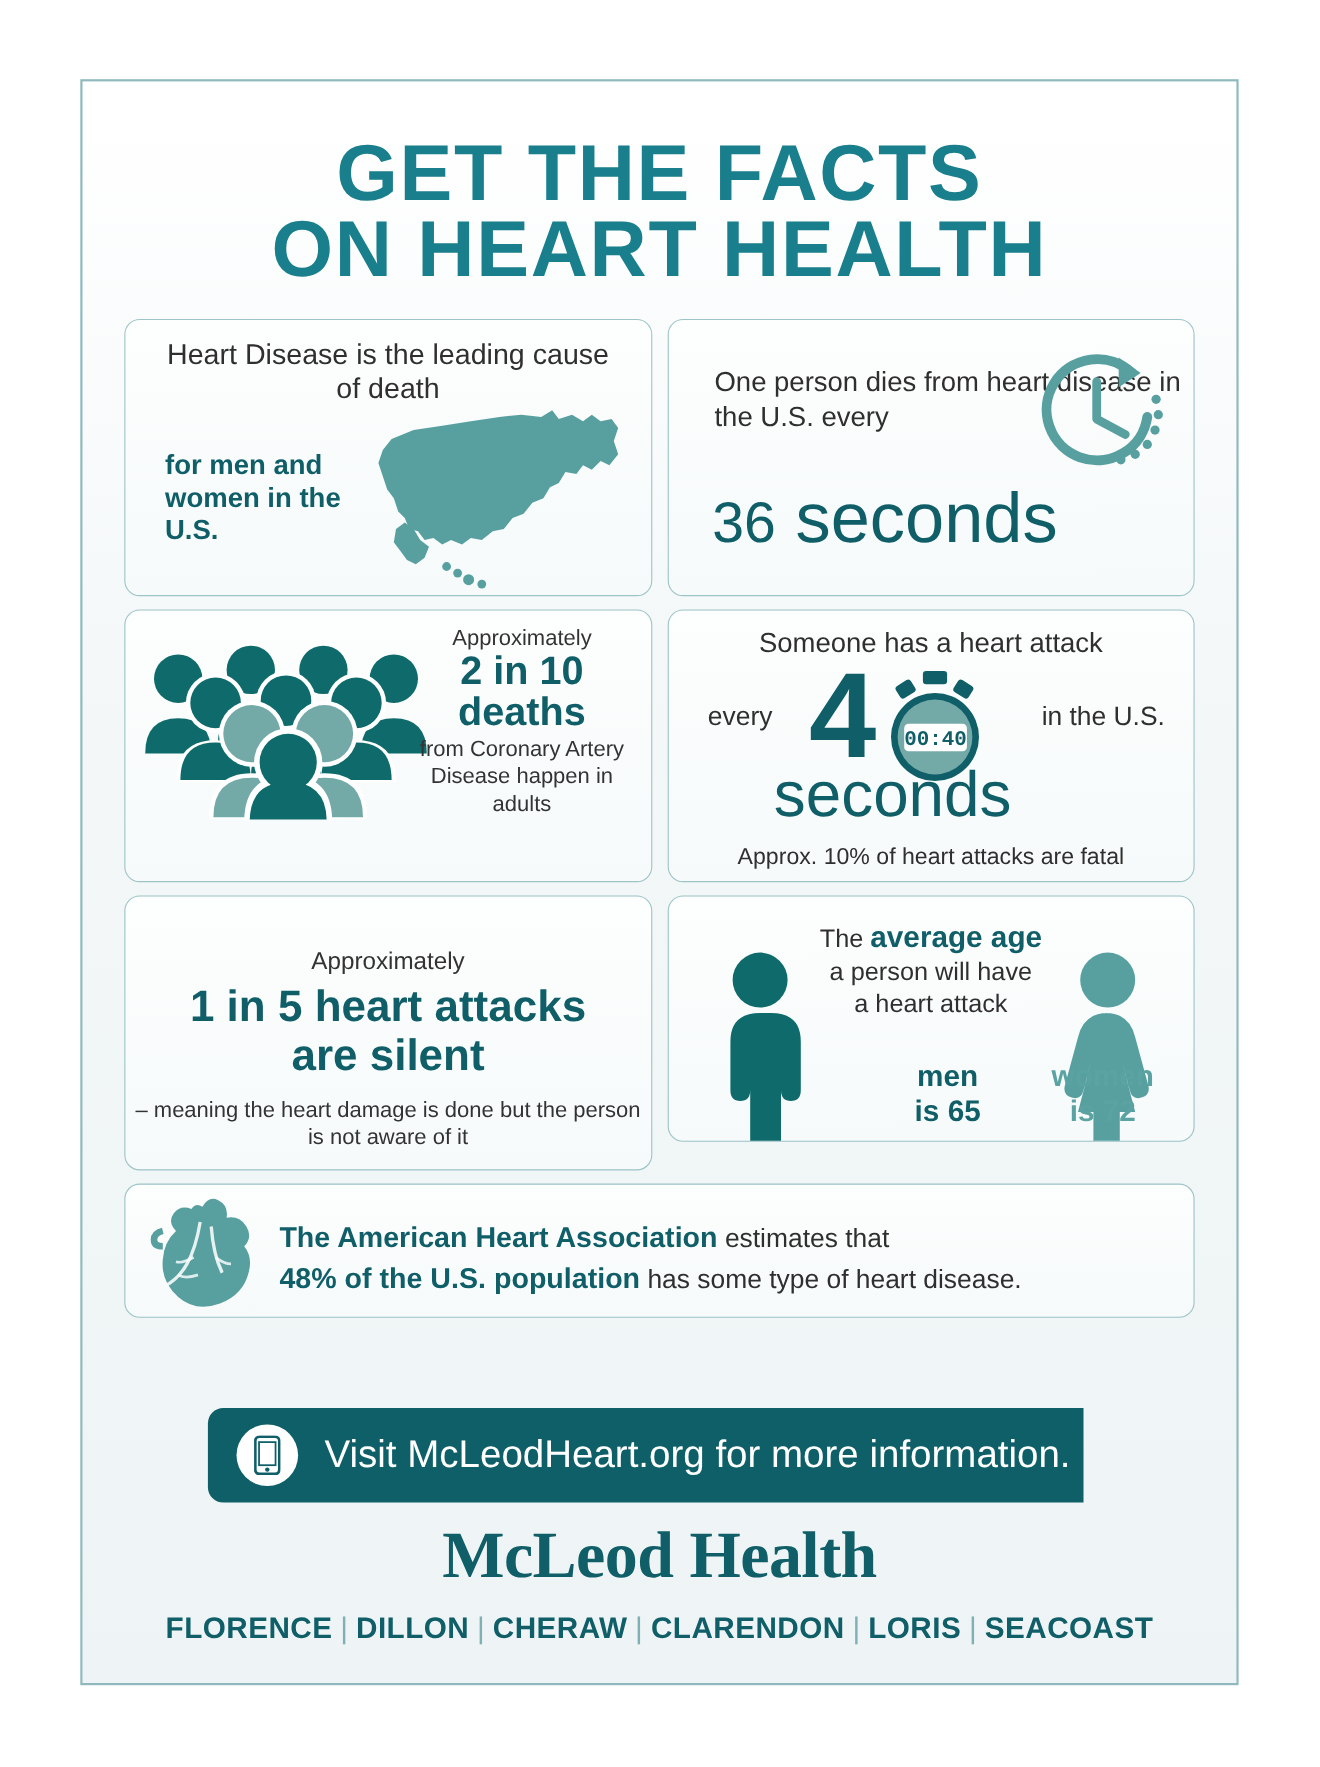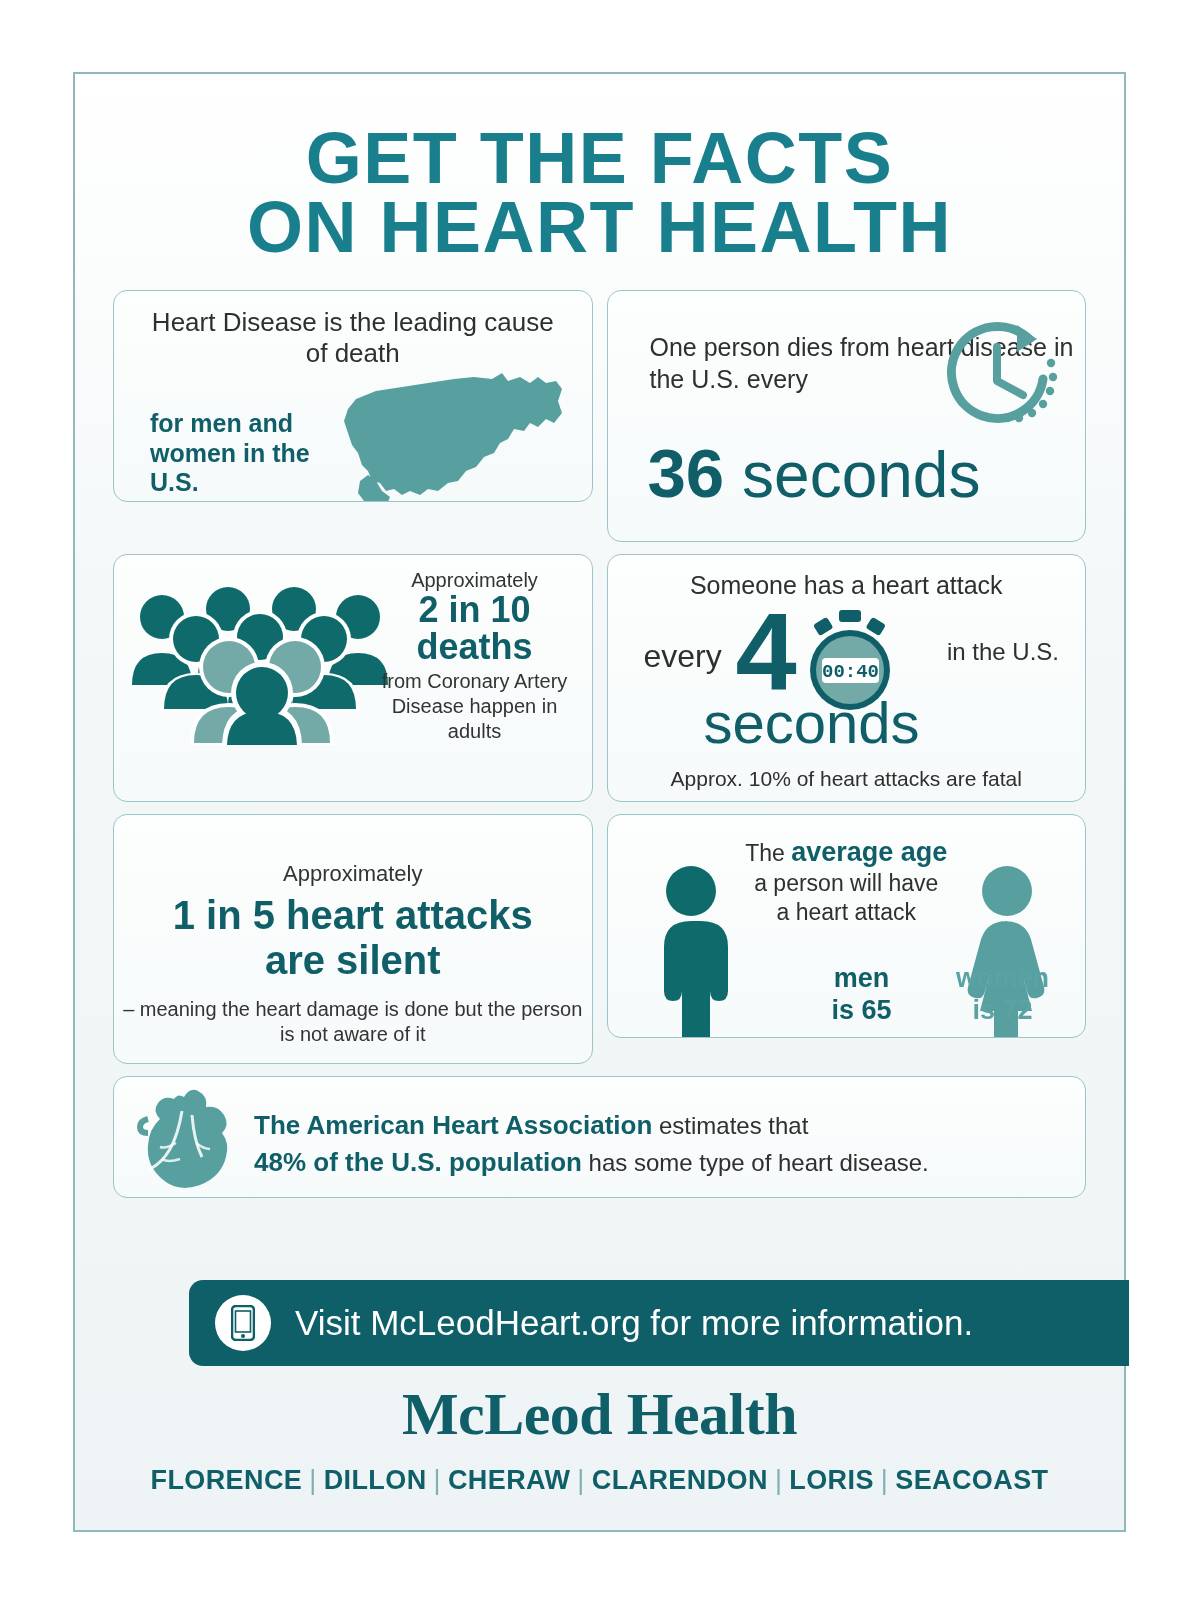--- a/index.html
+++ b/index.html
@@ -45,21 +45,21 @@
   }
   .card {
     border: 1.5px solid #9dc4c7;
     border-radius: 14px;
     background: linear-gradient(180deg,#fdfefe 0%,#f6fafa 100%);
     position: relative;
     overflow: hidden;
   }
   .card.wide { grid-column: 1 / span 2; }
 
-  .c1 { height: 212px; }
+  .c1 { height: 252px; }
   .c2 { height: 252px; }
   .c3 { height: 248px; }
   .c4 { height: 248px; }
   .c5 { height: 250px; }
   .c6 { height: 224px; }
   .c7 { height: 122px; }
 
   
   .c1-head {
     text-align: center;
@@ -100,21 +100,21 @@
   }
   .c2-big {
     position: absolute;
     left: 40px;
     top: 148px;
     font-size: 64px;
     line-height: 1;
     color: #0f5e68;
     white-space: nowrap;
   }
-  .c2-big b { font-weight: bold; font-size: 69px; text-align: right; }
+  .c2-big b { font-weight: normal; font-size: 52px; text-align: right; }
   .c2-big span.sec { font-weight: normal; }
   .clock {
     position: absolute;
     right: 22px;
     top: 28px;
     width: 130px;
     height: 125px;
   }
 
   
@@ -153,21 +153,21 @@
     padding-top: 16px;
   }
   .c4-mid {
     position: relative;
     height: 150px;
   }
   .c4-every {
     position: absolute;
     left: 36px;
     top: 38px;
-    font-size: 32px;
+    font-size: 24px;
     color: #2f2f2f;
   }
   .c4-four {
     position: absolute;
     left: 128px;
     top: -4px;
     font-size: 110px;
     font-weight: bold;
     color: #0f5e68;
     line-height: 1;
@@ -241,21 +241,21 @@
     line-height: 1.42;
     color: #2f2f2f;
   }
   .aha-text b { font-weight: bold; color: #0f5e68; font-size: 26px; }
 
   
   .band {
     position: absolute;
     left: 114px;
     top: 1206px;
-    width: 940px;
+    width: 796px;
     height: 86px;
     background: #0e5f68;
     border-top-left-radius: 14px;
     border-bottom-left-radius: 14px;
     display: flex;
     align-items: center;
   }
   .phone-circle {
     width: 56px; height: 56px;
     border-radius: 50%;

